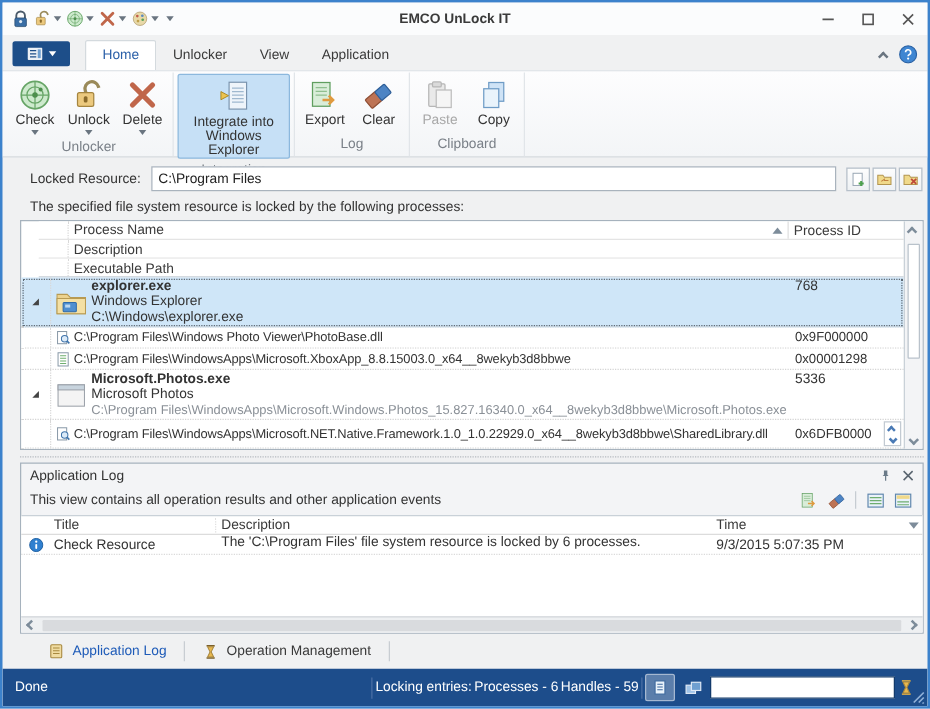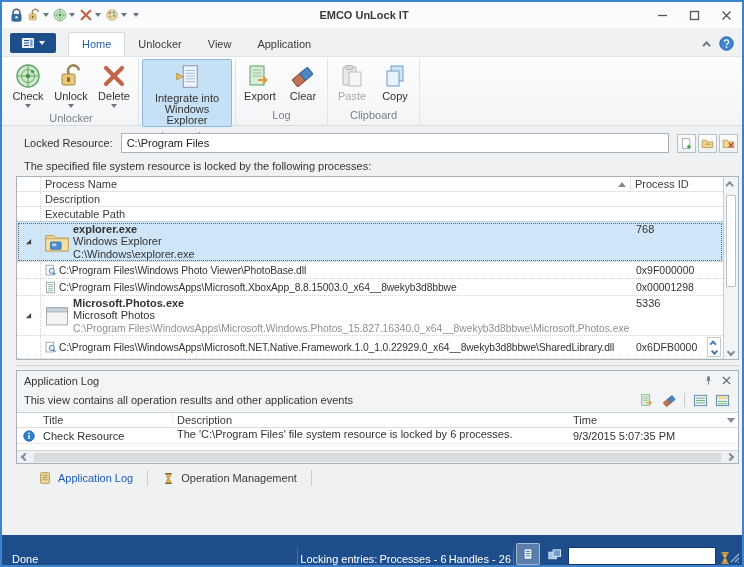--- a/index.html
+++ b/index.html
@@ -49,21 +49,21 @@
   .content{flex:1;display:flex;flex-direction:column;padding:6px 3px 2px 14px;min-height:0;}
   .resource-row{display:flex;align-items:center;height:22px;margin:0 1px 6px 8px;}
   .resource-input{flex:1;height:20px;border:1px solid #a9b3bd;background:#fff;margin:0 6px 0 8px;padding:0 5px;
     font:11px "Liberation Sans","DejaVu Sans",sans-serif;color:#222;}
   .res-btn{width:19px;height:19px;border:1px solid #b6c0ca;background:linear-gradient(#fdfdfd,#eef1f4);
     display:flex;align-items:center;justify-content:center;margin-left:2px;cursor:pointer;}
   .caption{margin:0 0 4px 8px;color:#333;}
 
   .grid{position:relative;border:1px solid #a6b2bd;background:#fff;height:184px;flex-shrink:0;overflow:hidden;}
   .grid-inner{position:absolute;inset:0 15px 0 0;display:flex;flex-direction:column;}
-  .h-row{display:flex;height:15px;align-items:center;background:#fff;border-bottom:1px solid #e4e4e4;color:#3a3a3a;}
+  .h-row{display:flex;height:15px;align-items:flex-end;background:#fff;border-bottom:1px solid #e4e4e4;color:#3a3a3a;margin-left:14px;}
   .h-row.last{border-bottom:1px solid #c6ced6;}
   .gut{width:24px;flex-shrink:0;align-self:stretch;border-right:1px dotted #d8d8d8;display:flex;align-items:center;justify-content:center;}
   .h-name{flex:1;display:flex;align-items:center;padding:0 4px;align-self:stretch;border-right:1px solid #e0e0e0;}
   .h-id{width:92px;flex-shrink:0;padding:0 4px;}
   .sort-asc{margin-left:auto;width:0;height:0;border-left:4px solid transparent;border-right:4px solid transparent;border-bottom:5px solid #7d8c9a;}
   .h-span{flex:1;padding:0 4px;}
 
   .g-row{display:flex;border-bottom:1px dotted #d4d4d4;background:#fff;position:relative;}
   .g-row.group{height:40px;}
   .g-row.selected{background:#cfe6f8;outline:1px dotted #5f6a74;outline-offset:-2px;}
@@ -115,21 +115,21 @@
   .hs-arrow{width:16px;height:100%;display:flex;align-items:center;justify-content:center;cursor:pointer;}
   .hs-thumb{flex:1;height:9px;margin:0 1px;background:#d9dbde;border-radius:1px;cursor:pointer;}
 
   
   .bottom-tabs{height:24px;display:flex;align-items:center;background:#f0f1f2;padding-left:8px;flex-shrink:0;margin-top:2px;}
   .btab{display:flex;align-items:center;gap:6px;padding:0 14px;height:100%;cursor:pointer;color:#3a3a3a;}
   .btab.active{color:#1e5bb8;}
   .btab-sep{width:1px;height:16px;background:#c8cdd2;}
 
   
-  .statusbar{height:30px;background:#1d4d8b;display:flex;align-items:flex-end;color:#fff;padding:0 10px;gap:2px;flex-shrink:0;position:relative;margin-top:43px;}
+  .statusbar{height:30px;background:#1d4d8b;display:flex;align-items:center;color:#fff;padding:0 10px;gap:2px;flex-shrink:0;position:relative;}
   .sb-left{flex:1;}
   .sb-sep{width:1px;height:17px;background:#4a6fa5;}
   .sb-btn{width:24px;height:22px;display:flex;align-items:center;justify-content:center;border-radius:2px;cursor:pointer;}
   .sb-btn.active{background:rgba(255,255,255,.28);border:1px solid rgba(255,255,255,.45);}
   .sb-box{width:148px;height:18px;background:#fff;border:1px solid #123a6b;}
   .sb-grip{position:absolute;right:2px;bottom:2px;}
 </style>
 </head>
 <body>
 
@@ -590,21 +590,21 @@
       </div>
       <div class="btab-sep"></div>
     </div>
   </div>
 
   <div class="statusbar">
     <span class="sb-left">Done</span>
     <span class="sb-sep"></span>
     <span>Locking entries:</span>
     <span>Processes - 6</span>
-    <span>Handles - 26</span>
+    <span>Handles - 59</span>
     <span class="sb-sep"></span>
     <span class="sb-btn active">
         <svg width="14" height="14" viewBox="0 0 16 16">
           <rect x="3.5" y="2" width="9" height="12" fill="#eaf3fb" stroke="#3f6a9f"></rect>
           <path d="M5.5 5 h5 M5.5 7.5 h5 M5.5 10 h5" stroke="#3f6a9f"></path>
         </svg>
       </span>
     <span class="sb-btn">
         <svg width="15" height="15" viewBox="0 0 16 16">
           <rect x="2" y="5.5" width="8" height="7" fill="#9fc3e8" stroke="#dfe9f5"></rect>

